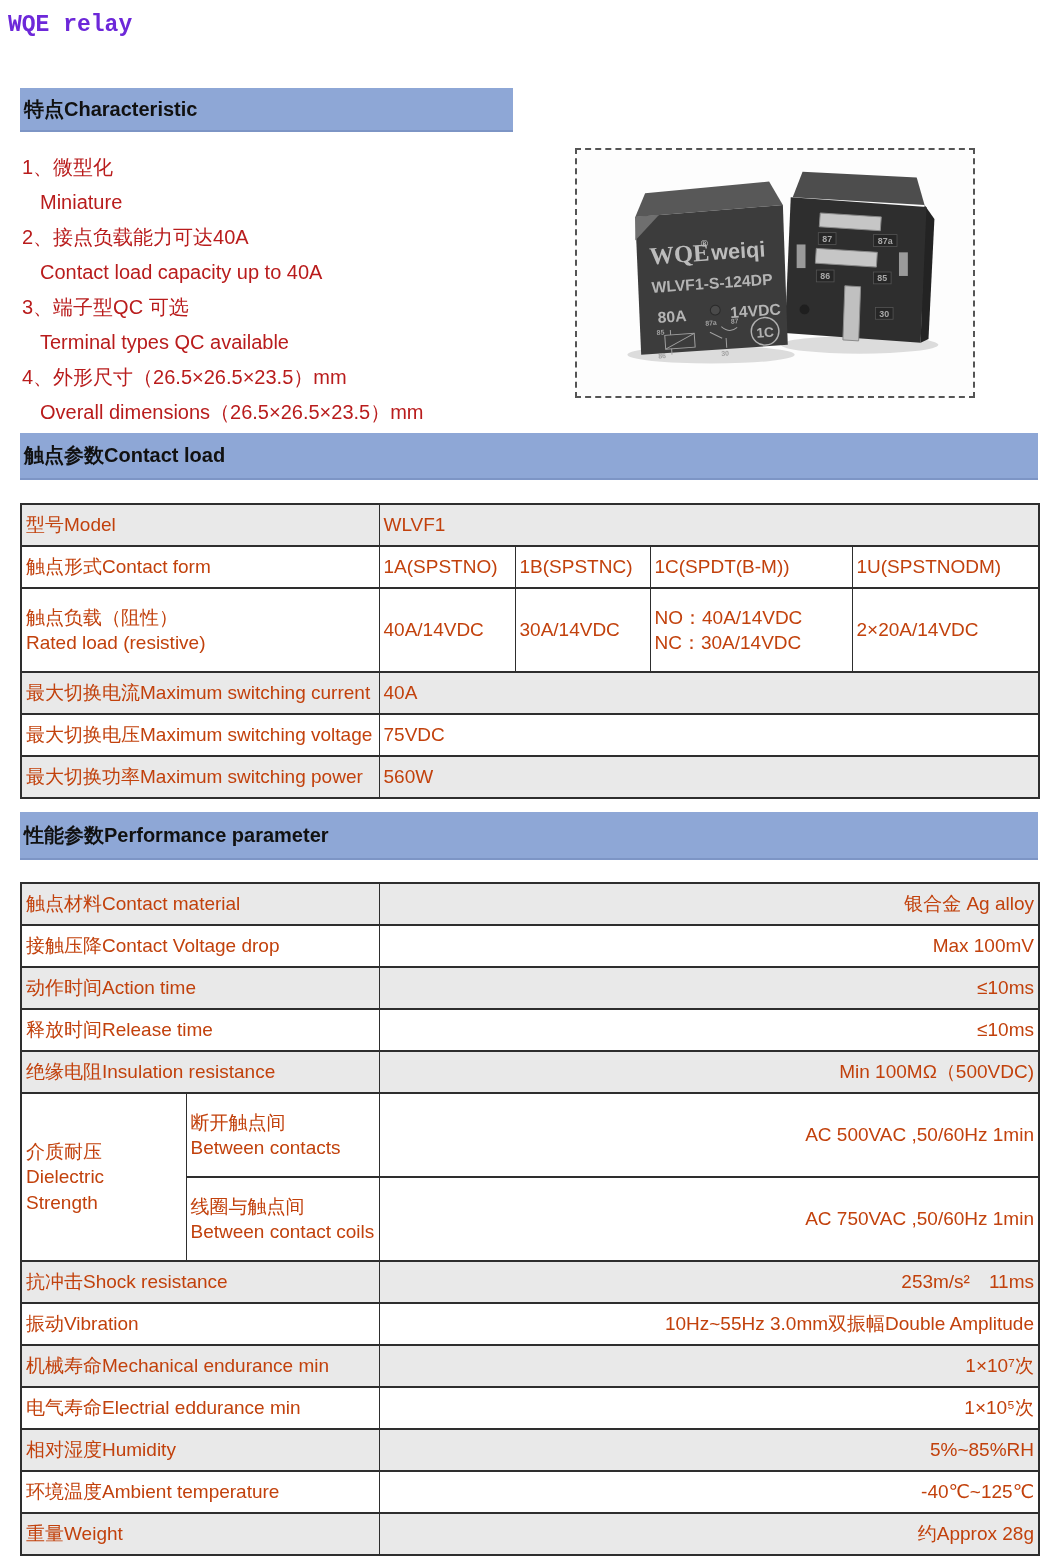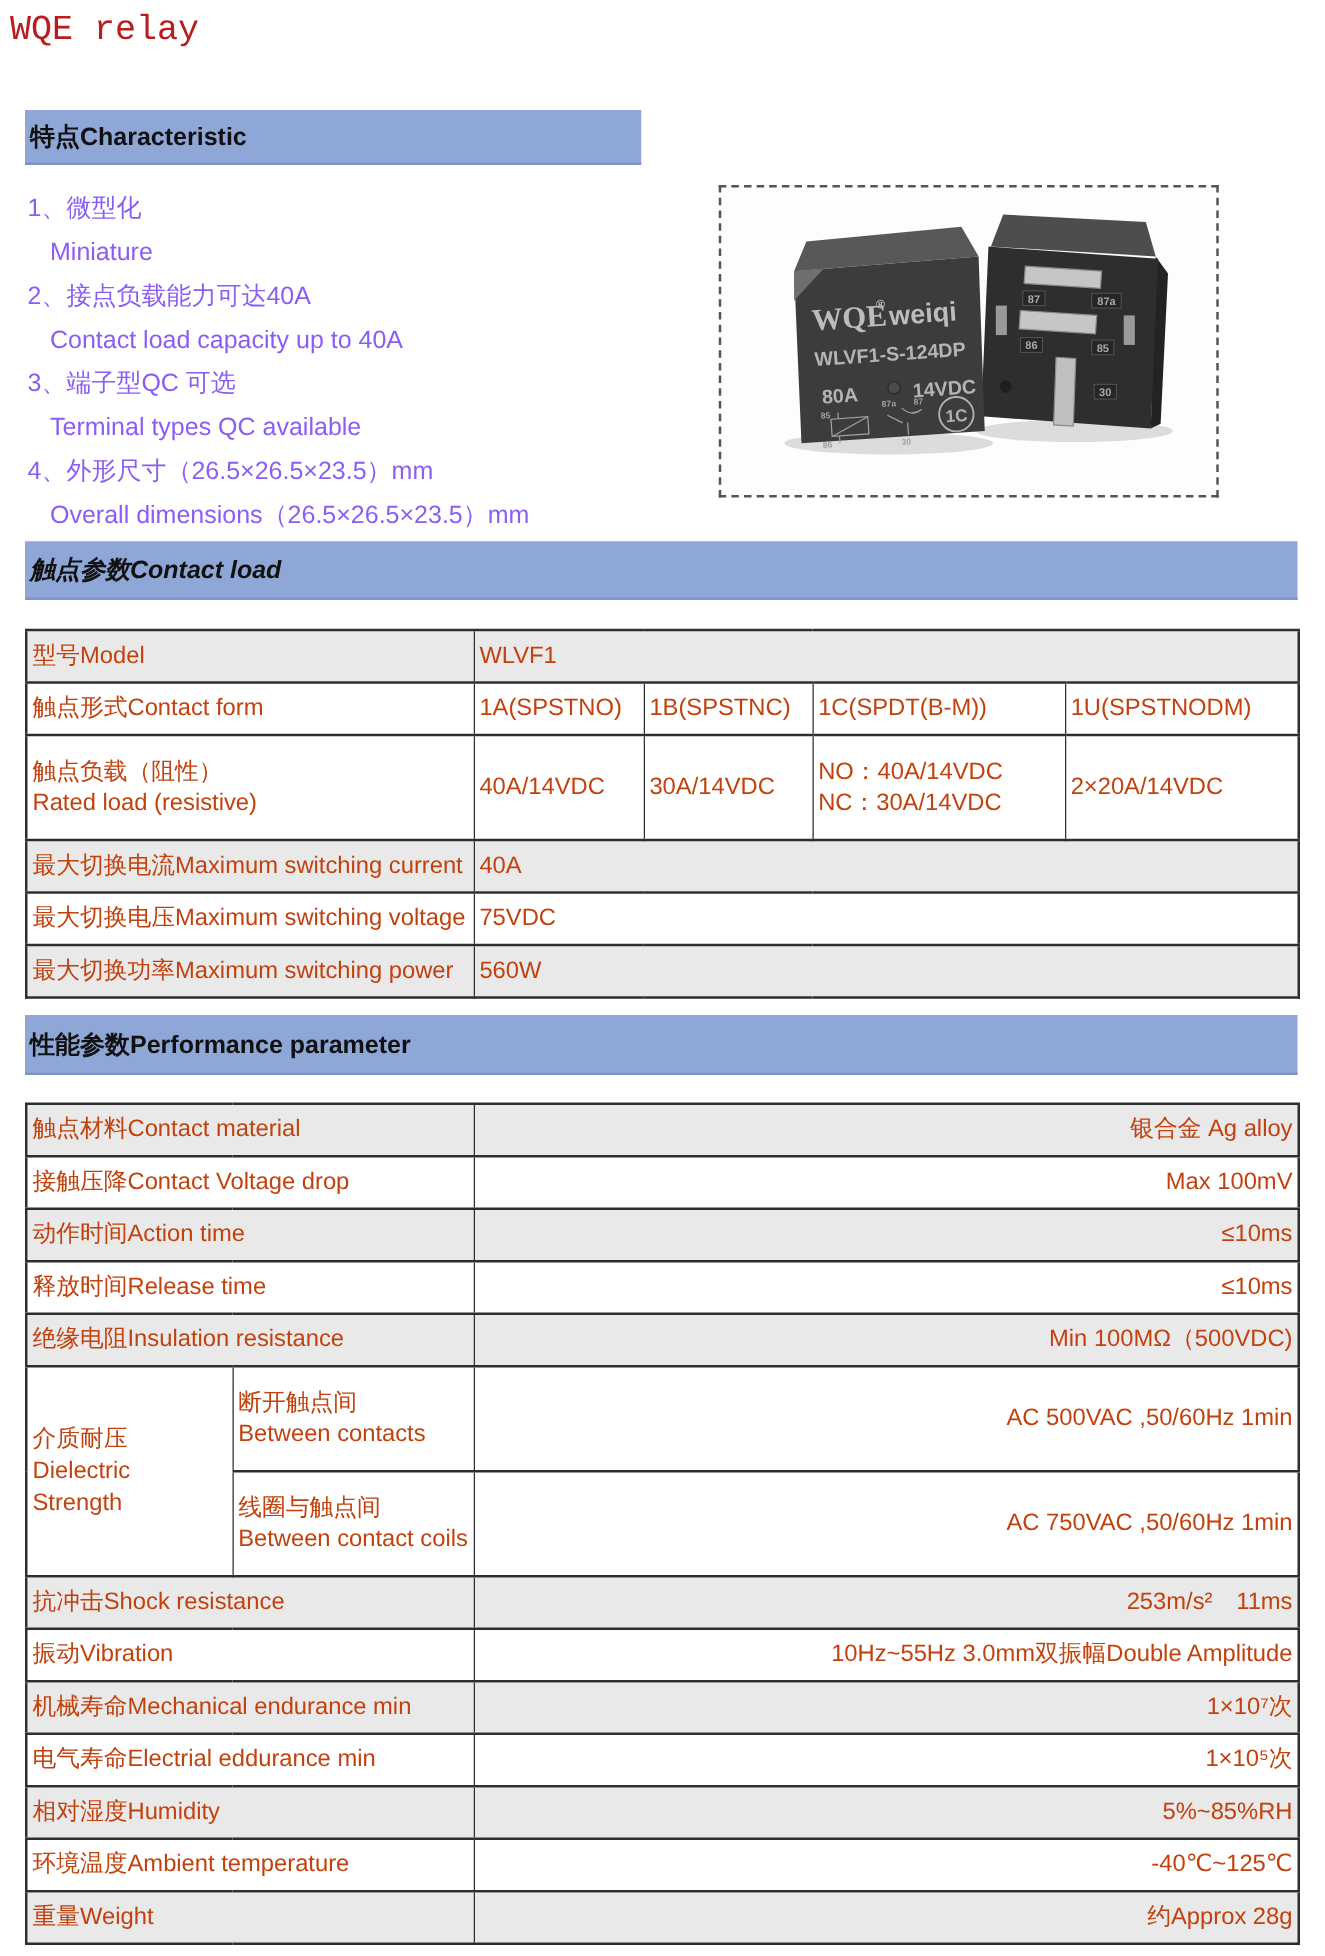--- a/index.html
+++ b/index.html
@@ -11,48 +11,48 @@
     background: #ffffff;
     font-family: "Liberation Sans", "DejaVu Sans", sans-serif;
     color: #1a1a1a;
     overflow: hidden;
   }
   
   .title {
     position: absolute;
     top: 4px; left: 8px;
     font-family: "Liberation Mono", "DejaVu Sans Mono", monospace;
-    font-weight: normal;
-    font-size: 28px;
+    font-weight: bold;
+    font-size: 23px;
     line-height: 42px;
-    color: #b91c1c;
+    color: #6d28d9;
     letter-spacing: 0px;
   }
   
   .band {
     position: absolute;
     left: 20px;
     background: #8ea7d6;
     border-bottom: 2px solid #7d95c5;
     display: flex;
     align-items: center;
     padding-left: 4px;
     font-weight: bold;
     font-size: 20px;
     color: #111111;
   }
   .band-characteristic { top: 88px;  width: 493px;  height: 44px; }
-  .band-contact        { top: 433px; width: 1018px; height: 47px; font-style: italic; }
+  .band-contact        { top: 433px; width: 1018px; height: 47px; }
   .band-performance    { top: 812px; width: 1018px; height: 48px; }
   
   .char-list {
     position: absolute;
     top: 150px; left: 20px; width: 545px;
     font-size: 20px;
-    color: #8b5cf6;
+    color: #b91c1c;
   }
   .char-item .zh { padding-left: 2px;  line-height: 35px; }
   .char-item .en { padding-left: 20px; line-height: 35px; }
   
   .photo-frame {
     position: absolute;
     top: 148px; left: 575px;
     width: 400px; height: 250px;
     border: 2px dashed #555555;
     background: #fdfdfd;

